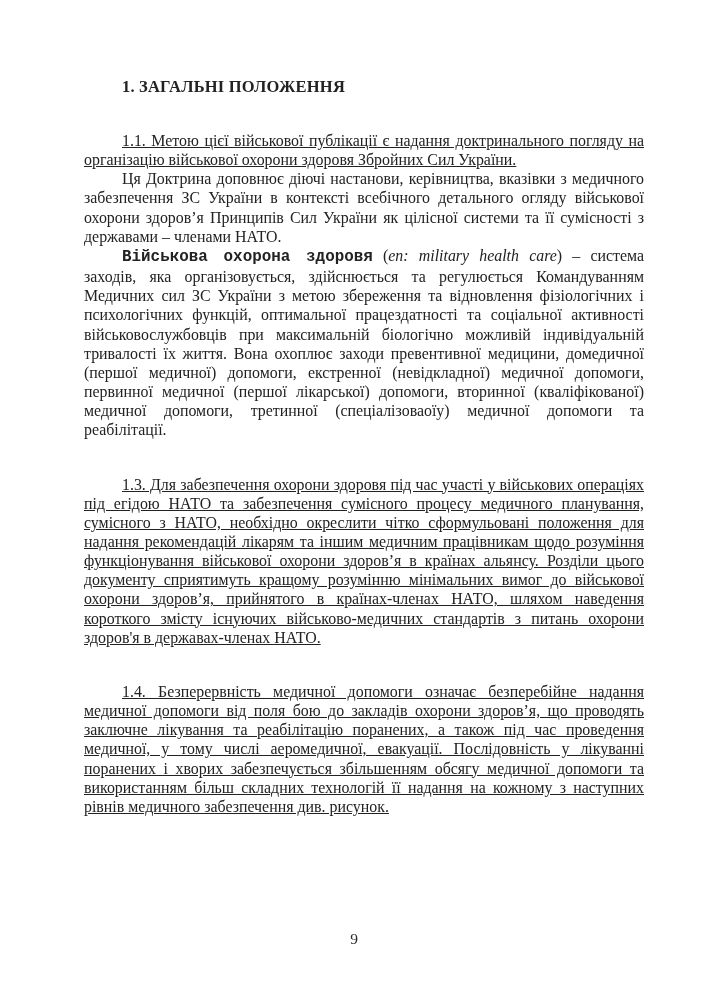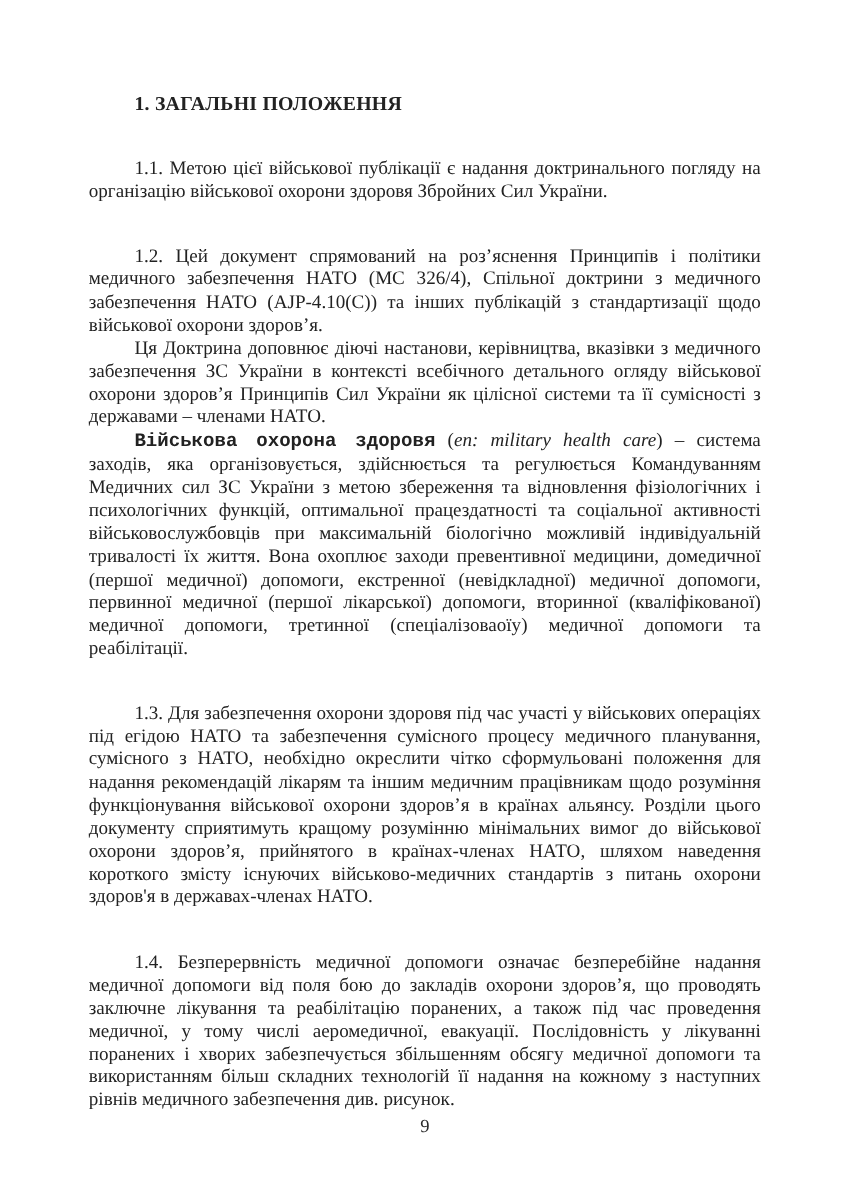--- a/index.html
+++ b/index.html
@@ -16,21 +16,21 @@
     -webkit-font-smoothing: antialiased;
   }
   .page {
     position: absolute;
     inset: 0;
     background: #ffffff;
     overflow: hidden;
   }
   .content {
     position: absolute;
-    left: 74px;
+    left: 84px;
     top: 77px;
     width: 560px;
   }
   .heading {
     margin: 0 0 17px 0;
     font-weight: bold;
     font-size: 16.5px;
     line-height: 19px;
     text-indent: 38px;
     letter-spacing: 0.2px;
@@ -38,20 +38,21 @@
   }
   .para {
     margin: 0;
     font-size: 15.9px;
     line-height: 19.15px;
     text-align: justify;
     text-indent: 38px;
   }
   .para.space-before {
     margin-top: 35px;
+    text-decoration: underline;
   }
   .para b { font-weight: bold; font-family: Liberation Mono, monospace; }
   .para i { }
   .page-number {
     position: absolute;
     left: 0;
     top: 929px;
     width: 708px;
     text-align: center;
     font-size: 15.5px;
@@ -60,21 +61,20 @@
   }
 </style>
 </head>
 <body>
 
 <div class="page">
   <div class="content">
     <p class="heading">1. ЗАГАЛЬНІ ПОЛОЖЕННЯ</p>
     <div>
         <p class="para space-before"><span>1.1. Метою цієї військової публікації є надання доктринального погляду на організацію військової охорони здоровя Збройних Сил України.</span></p>
-        <p class="para space-before"><span>1.2. Цей документ спрямований на роз’яснення Принципів і політики медичного забезпечення НАТО (MC 326/4), Спільної доктрини з медичного забезпечення НАТО (AJP-4.10(C)) та інших публікацій з стандартизації щодо військової охорони здоров’я.</span></p>
         <p class="para"><span>Ця Доктрина доповнює діючі настанови, керівництва, вказівки з медичного забезпечення ЗС України в контексті всебічного детального огляду військової охорони здоров’я Принципів Сил України як цілісної системи та її сумісності з державами – членами НАТО.</span></p>
         <p class="para"><b>Військова охорона здоровя</b><span> (</span><i>en: military health care</i><span>) – система заходів, яка організовується, здійснюється та регулюється Командуванням Медичних сил ЗС України з метою збереження та відновлення фізіологічних і психологічних функцій, оптимальної працездатності та соціальної активності військовослужбовців при максимальній біологічно можливій індивідуальній тривалості їх життя. Вона охоплює заходи превентивної медицини, домедичної (першої медичної) допомоги, екстренної (невідкладної) медичної допомоги, первинної медичної (першої лікарської) допомоги, вторинної (кваліфікованої) медичної допомоги, третинної (спеціалізоваоїу) медичної допомоги та реабілітації.</span></p>
         <p class="para space-before"><span>1.3. Для забезпечення охорони здоровя під час участі у військових операціях під егідою НАТО та забезпечення сумісного процесу медичного планування, сумісного з НАТО, необхідно окреслити чітко сформульовані положення для надання рекомендацій лікарям та іншим медичним працівникам щодо розуміння функціонування військової охорони здоров’я в країнах альянсу. Розділи цього документу сприятимуть кращому розумінню мінімальних вимог до військової охорони здоров’я, прийнятого в країнах-членах НАТО, шляхом наведення короткого змісту існуючих військово-медичних стандартів з питань охорони здоров'я в державах-членах НАТО.</span></p>
         <p class="para space-before"><span>1.4. Безперервність медичної допомоги означає безперебійне надання медичної допомоги від поля бою до закладів охорони здоров’я, що проводять заключне лікування та реабілітацію поранених, а також під час проведення медичної, у тому числі аеромедичної, евакуації. Послідовність у лікуванні поранених і хворих забезпечується збільшенням обсягу медичної допомоги та використанням більш складних технологій її надання на кожному з наступних рівнів медичного забезпечення див. рисунок.</span></p>
       </div>
   </div>
   <div class="page-number">9</div>
 </div>
 
 </body></html>

